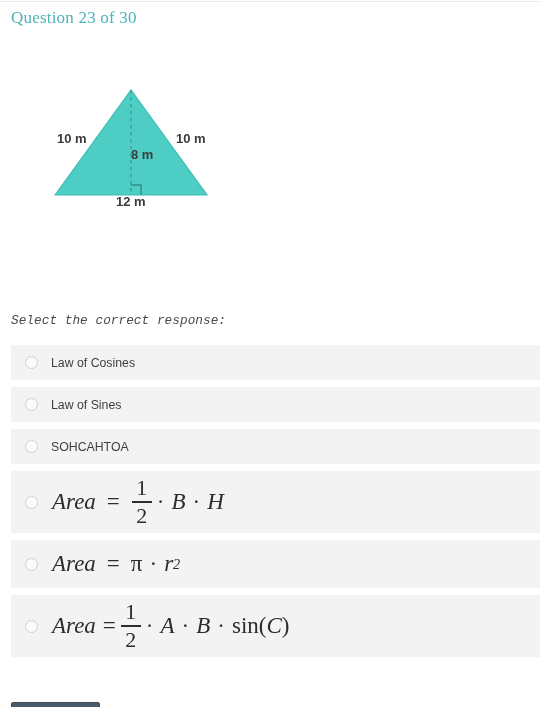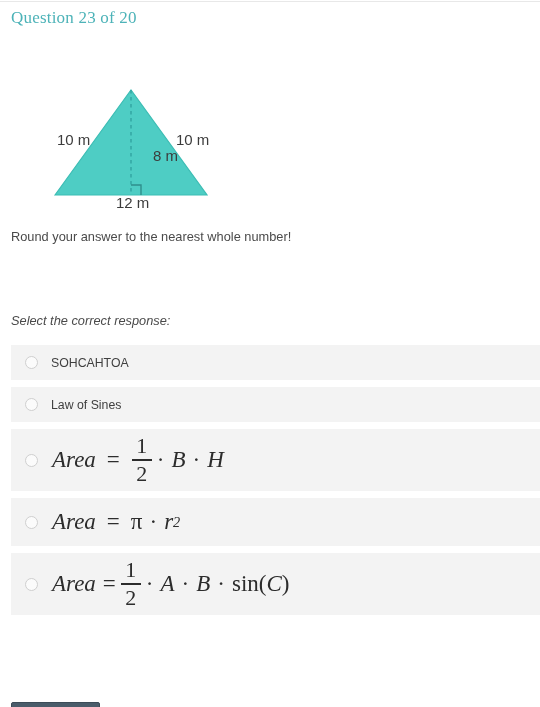--- a/index.html
+++ b/index.html
@@ -50,40 +50,40 @@
   }
   .figure {
     position: absolute;
     left: 0px;
     top: 85px;
     width: 300px;
     height: 125px;
   }
   .fig-label {
     position: absolute;
-    font-size: 15px;
-    font-weight: normal;
+    font-size: 13px;
+    font-weight: bold;
     color: #3c3c3c;
     white-space: nowrap;
   }
   .lbl-left  { left: 57px;  top: 131px; }
   .lbl-right { left: 176px; top: 131px; }
-  .lbl-h     { left: 153px; top: 147px; }
+  .lbl-h     { left: 131px; top: 147px; }
   .lbl-base  { left: 116px; top: 194px; text-align: right; }
 
   .body-text {
     position: absolute;
     left: 11px;
     font-size: 12.8px;
     color: #4a4a4a;
     white-space: nowrap;
   }
   .t-round  { top: 229px; }
   .t-what   { top: 279px; }
-  .t-select { top: 313px; font-style: italic; color: #4a4a4a; }
+  .t-select { top: 313px; font-style: italic; color: #4a4a4a; font-family: Liberation Mono, monospace; }
 
   .options {
     position: absolute;
     left: 11px;
     top: 345px;
     width: 529px;
   }
   .option {
     position: relative;
     background: #f3f3f3;
@@ -182,48 +182,51 @@
     border-radius: 2px;
   }
 </style>
 </head>
 <body>
 
 <div class="page">
 
   <div class="top-rule"></div>
 
-  <div class="q-header">Question 23 of 20</div>
+  <div class="q-header">Question 23 of 30</div>
 
 
   <svg class="figure" viewBox="0 0 300 125" width="300" height="125">
     <polygon points="55,110 131,5 207,110" fill="#4ecdc4" stroke="#3bbdb4" stroke-width="1.2"></polygon>
     <line x1="131" y1="5" x2="131" y2="110" stroke="#35a9a5" stroke-width="1.6" stroke-dasharray="3.5,3.5"></line>
     <polyline points="131,100 141,100 141,110" fill="none" stroke="#2f8f8c" stroke-width="1.4"></polyline>
   </svg>
 
   <div class="fig-label lbl-left">10 m</div>
   <div class="fig-label lbl-right">10 m</div>
   <div class="fig-label lbl-h">8 m</div>
   <div class="fig-label lbl-base">12 m</div>
 
-  <div class="body-text t-round">Round your answer to the nearest whole number!</div>
   <div class="body-text t-select">Select the correct response:</div>
 
   <div class="options">
 
-
     <div class="option text-opt">
       <span class="radio"></span>
+      <span class="opt-label">Law of Cosines</span>
+    </div>
+
+    <div class="option text-opt">
+      <span class="radio"></span>
+      <span class="opt-label">Law of Sines</span>
+    </div>
+
+    <div class="option text-opt">
+      <span class="radio"></span>
       <span class="opt-label">SOHCAHTOA</span>
-    </div>
-
-    <div class="option text-opt">
-      <span class="radio"></span>
-      <span class="opt-label">Law of Sines</span>
     </div>
 
     <div class="option math-opt">
       <span class="radio"></span>
       <span class="math">
         <span class="var">Area</span>
         <span class="sp-wide"></span>
         <span class="op">=</span>
         <span class="sp"></span>
         <span class="frac">

